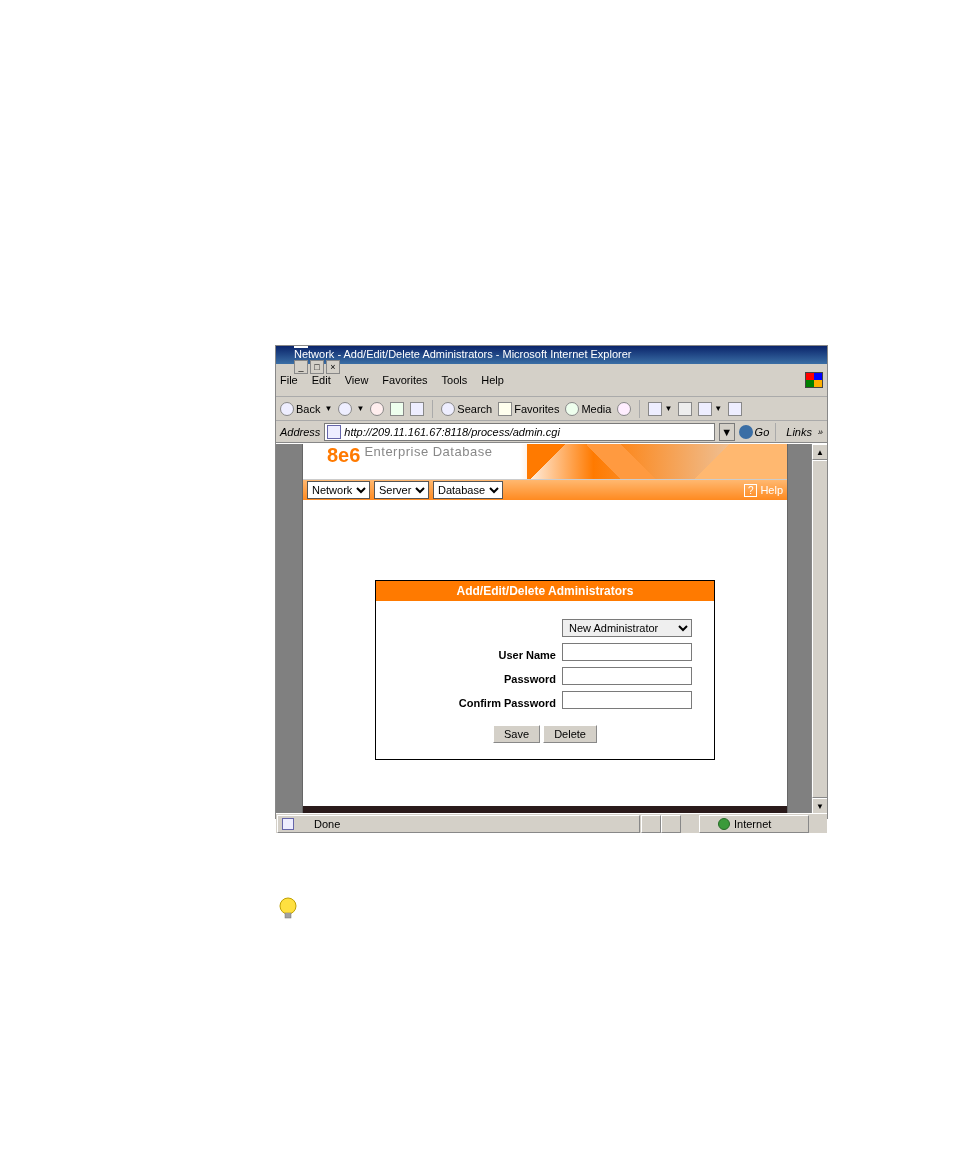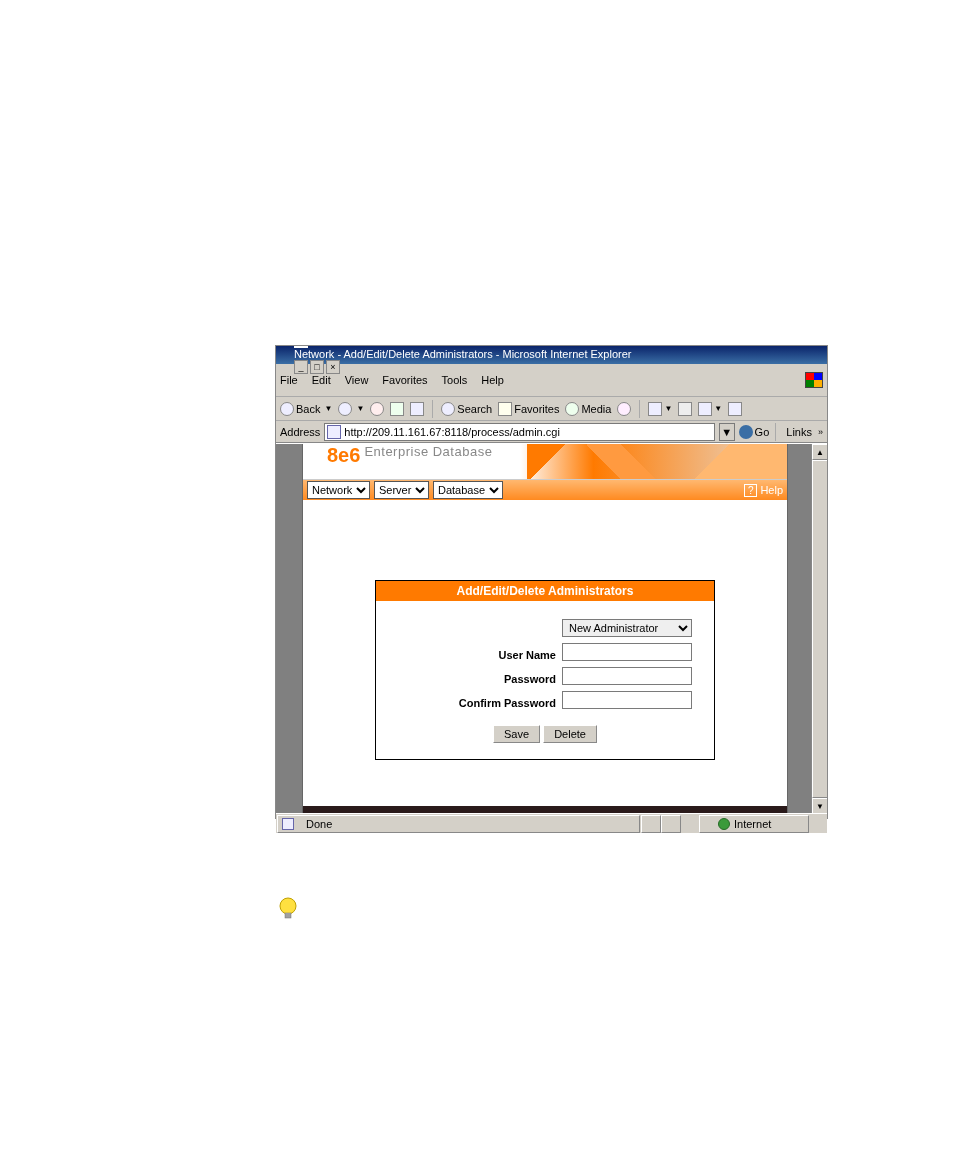--- a/index.html
+++ b/index.html
@@ -49,21 +49,21 @@
   .ic-fav { border:1px solid #888; background:#ffe; }
   .ic-media { border:1px solid #888; border-radius:7px; background:#efe; }
   .ic-hist { border:1px solid #888; border-radius:7px; background:#fef; }
   .ic-mail { border:1px solid #888; background:#eef; }
   .ic-print { border:1px solid #888; background:#eee; }
   .ic-edit { border:1px solid #888; background:#eef; }
   .ic-discuss { border:1px solid #888; background:#eef; }
   .tbar-sep { width:1px; height:18px; background:#aaa; margin:0 2px; }
   .addr-bar {
     height: 22px; background: #d4d0c8; display: flex; align-items: center;
-    padding: 0 4px; gap: 4px; border-bottom: 1px solid #888;
+    padding: 0 4px; gap: 4px; border-bottom: 1px solid #888; font-style: italic;
   }
   .addr-bar .lbl { font-size:11px; }
   .addr-bar .addr-input {
     flex:1; height:18px; border:1px solid #7a7a7a; background:#fff;
     display:flex; align-items:center; padding:0 2px; font-size:11px;
   }
   .addr-bar .addr-input .page-ic { width:14px;height:14px;border:1px solid #66a;background:#eef;margin-right:3px; }
   .addr-bar .dd-btn { width:16px;height:18px;border:1px solid #7a7a7a;background:#d4d0c8;display:flex;align-items:center;justify-content:center; }
   .addr-bar .go-btn { display:flex;align-items:center;gap:2px; }
   .addr-bar .go-ic { width:14px;height:14px;border-radius:7px;background:#3a6ea5; }
@@ -128,21 +128,21 @@
   .vscroll { position:absolute; right:0; top:0; width:16px; height:370px; background:#d4d0c8; border-left:1px solid #888; }
   .vscroll .s-btn { width:16px;height:16px;background:#d4d0c8;border:1px solid #888;border-top-color:#fff;border-left-color:#fff; position:absolute; left:0; display:flex;align-items:center;justify-content:center;font-size:8px;}
   .vscroll .s-up { top:0; }
   .vscroll .s-down { bottom:0; }
   .vscroll .s-thumb { position:absolute; left:0; top:16px; width:16px; height:338px; background:#d4d0c8; border:1px solid #888;border-top-color:#fff;border-left-color:#fff;}
   .status-bar {
     height:20px; background:#d4d0c8; border-top:1px solid #fff;
     display:flex; align-items:center; font-size:11px;
   }
   .status-bar .status-left {
-    flex:1; display:flex; align-items:center; padding:0 4px; gap:12px;
+    flex:1; display:flex; align-items:center; padding:0 4px; gap:20px;
     border:1px solid #888; border-top-color:#fff; border-left-color:#fff;
     height:18px; margin:1px;
   }
   .status-bar .status-cell {
     width:20px; height:18px; border:1px solid #888;border-top-color:#fff;border-left-color:#fff;margin:1px 0;
   }
   .status-bar .status-right {
     width:110px; height:18px; border:1px solid #888;border-top-color:#fff;border-left-color:#fff;
     margin:18px; display:flex;align-items:center;padding:0 18px;gap:4px;
   }

